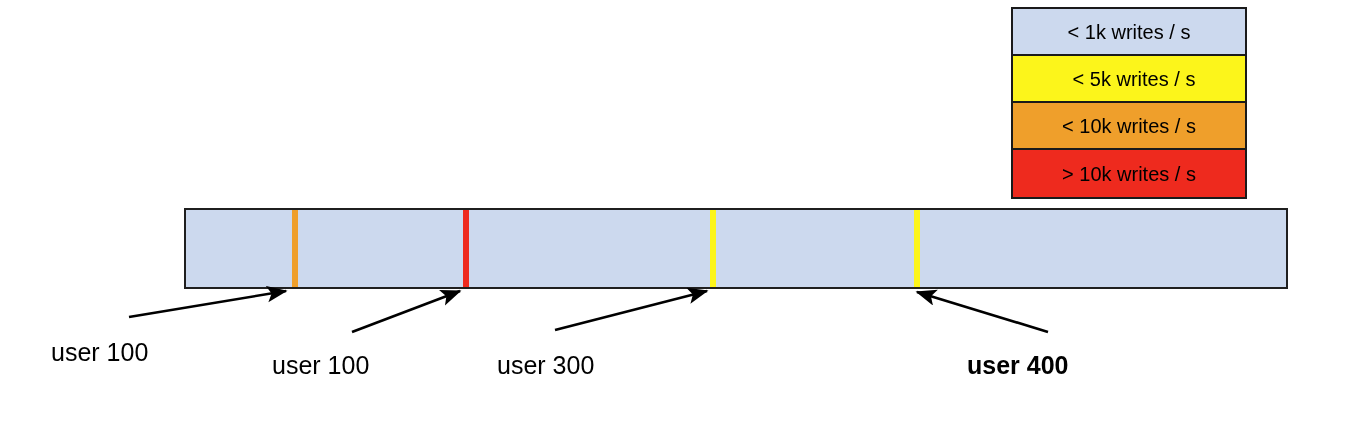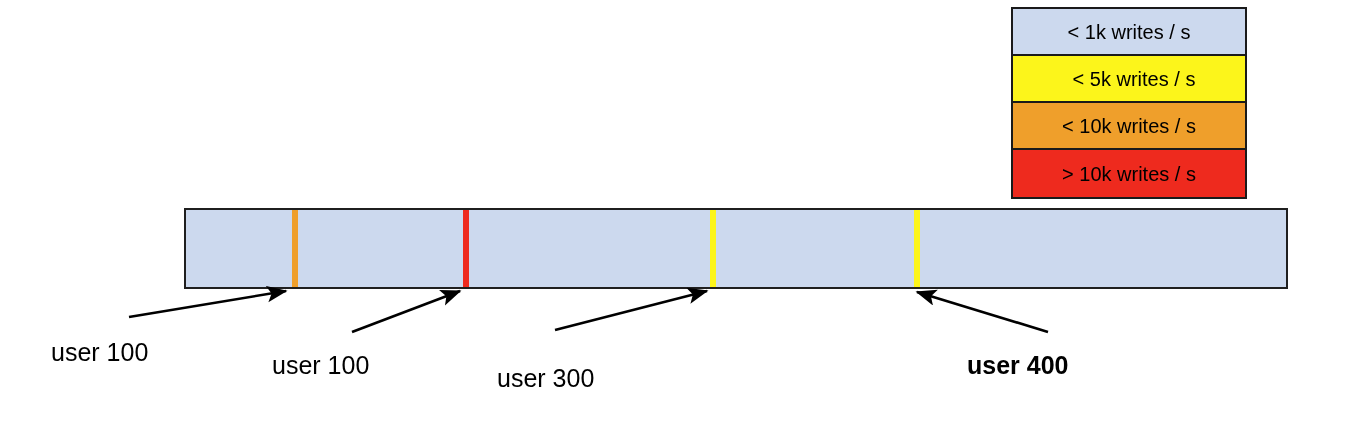--- a/index.html
+++ b/index.html
@@ -129,16 +129,16 @@
       </marker>
     </defs>
     <line x1="129" y1="317" x2="286" y2="291" stroke="#000000" stroke-width="2.6" marker-end="url(#ah)"></line>
     <line x1="352" y1="332" x2="460" y2="291" stroke="#000000" stroke-width="2.6" marker-end="url(#ah)"></line>
     <line x1="555" y1="330" x2="707" y2="291" stroke="#000000" stroke-width="2.6" marker-end="url(#ah)"></line>
     <line x1="1048" y1="332" x2="917" y2="292" stroke="#000000" stroke-width="2.6" marker-end="url(#ah)"></line>
   </svg>
 
   <div class="callout-label" style="left:51px;  top:338px;">user 100</div>
   <div class="callout-label" style="left:272px; top:351px;">user 100</div>
-  <div class="callout-label" style="left:497px; top:364px;">user 300</div>
+  <div class="callout-label" style="left:497px; top:351px;">user 300</div>
   <div class="callout-label" style="left:967px; top:351px;font-weight:bold;">user 400</div>
 
 </div>
 
 </body></html>

